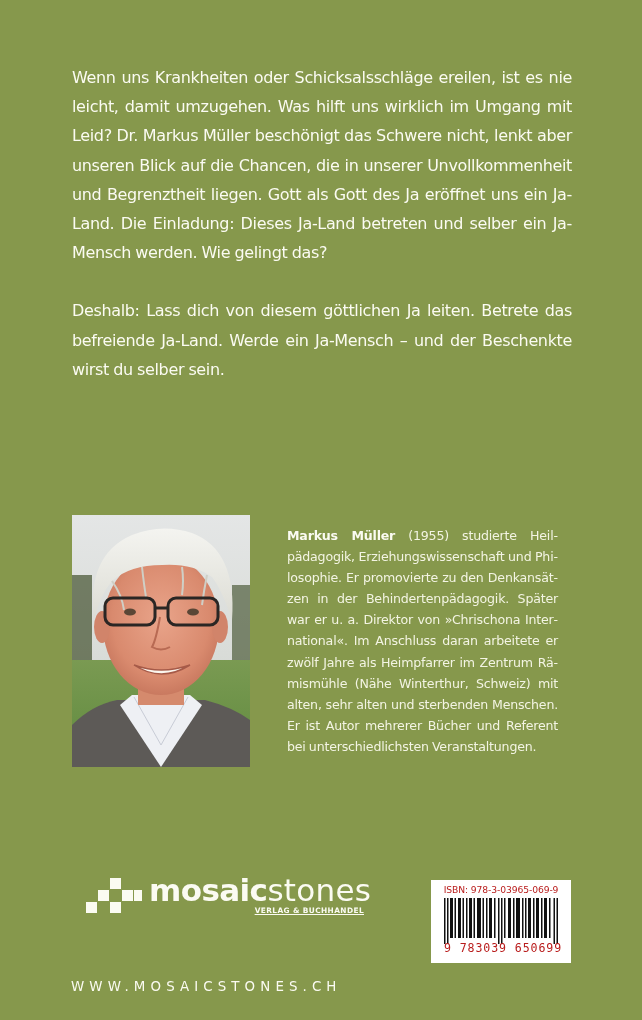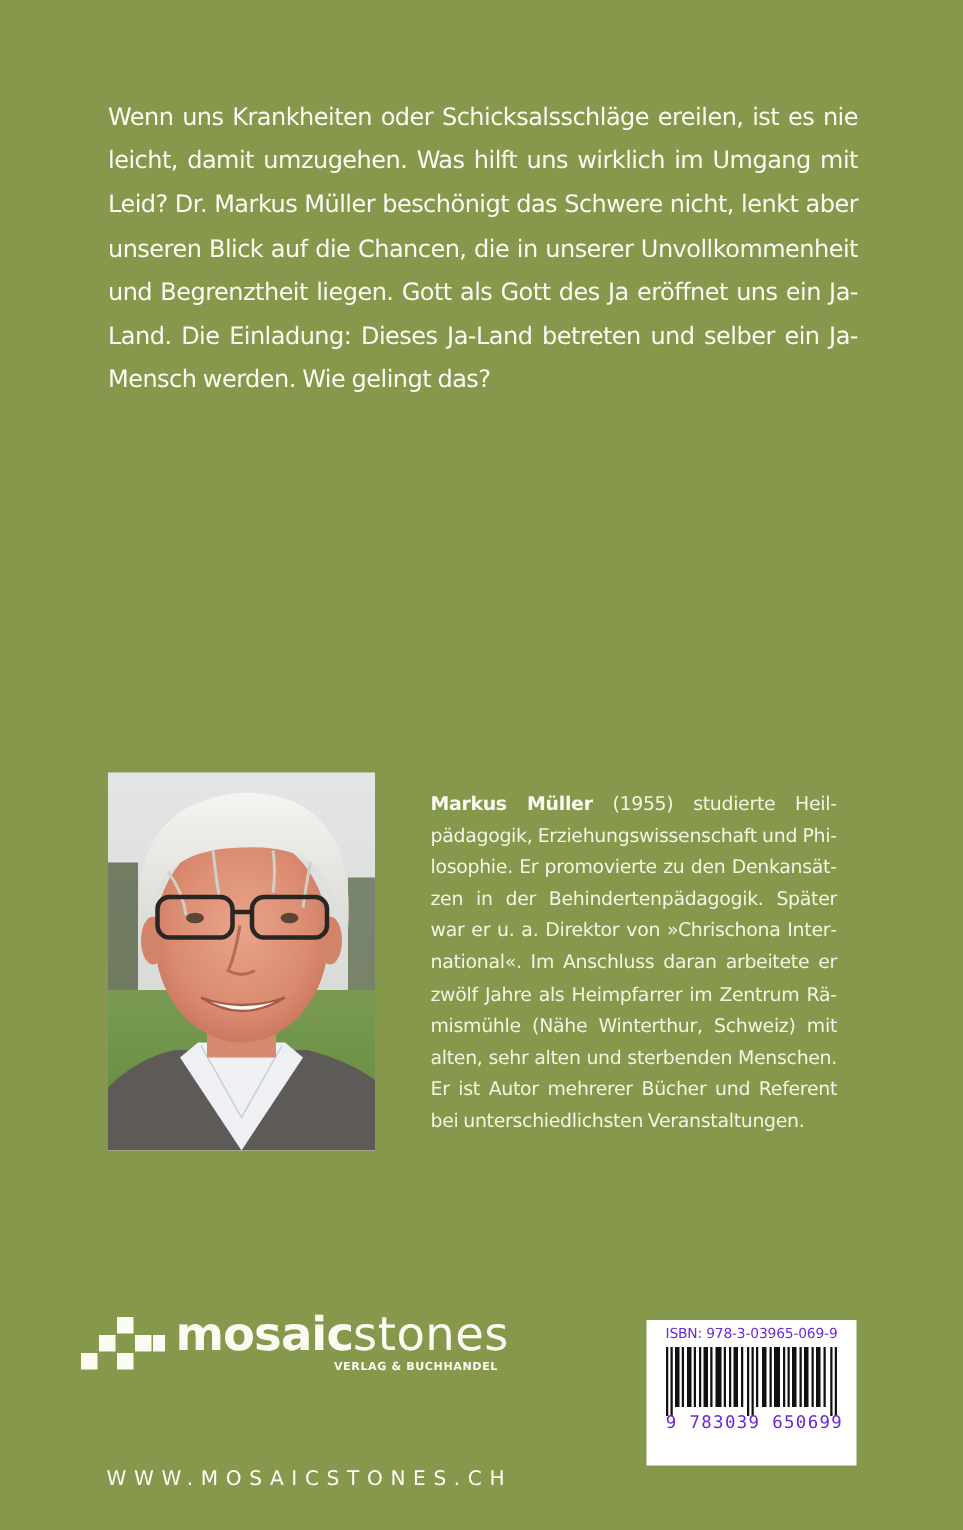--- a/index.html
+++ b/index.html
@@ -30,66 +30,68 @@
       position: absolute; left: 275px; top: 513px; width: 295px;
       font-size: 12.6px; line-height: 21.1px;
       text-align: justify;
       letter-spacing: -0.2px;
       word-spacing: -0.6px;
       color: #f3f4e3;
     }
     .bio b { font-weight: bold; color: #fbfbf2; }
     .bio p { margin: 12px; }
     .logo {
-      position: absolute; left: 54px; top: 878px; width: 290px; height: 50px;
+      position: absolute; left: 86px; top: 878px; width: 290px; height: 50px;
     }
     .mosaic-squares { position: absolute; left: 0; top: 0; width: 60px; height: 40px; }
     .mosaic-squares span { position: absolute; width: 11px; height: 11px; background: #fbfbf2; }
     .logo-word {
       position: absolute; left: 63px; top: -6px;
       font-family: "DejaVu Sans", sans-serif;
       font-size: 31px; letter-spacing: -0.6px; line-height: 36px;
       white-space: nowrap;
     }
     .logo-word .strong { font-weight: bold; }
     .logo-word .light { font-weight: normal; letter-spacing: 0.3px; }
     .logo-sub {
       position: absolute; right: 12px; top: 28px;
       font-size: 7.4px; font-weight: bold; letter-spacing: 0.4px;
       white-space: nowrap;
+      text-decoration: underline;
     }
     .url {
       position: absolute; left: 71px; top: 979px;
       font-size: 13.4px; letter-spacing: 5.1px;
       white-space: nowrap;
     }
     .barcode-box {
-      position: absolute; left: 431px; top: 880px; width: 140px; height: 97px;
+      position: absolute; left: 431px; top: 880px; width: 140px; height: 83px;
       background: #ffffff;
-      color: #6d28d9;
+      color: #b91c1c;
     }
     .isbn-label {
       position: absolute; left: 0; right: 0; top: 4px;
       text-align: center; font-size: 9.2px; letter-spacing: -0.1px;
       font-family: "DejaVu Sans", sans-serif;
     }
     .bars { position: absolute; left: 13px; top: 18px; width: 114px; height: 46px; }
     .isbn-digits {
       position: absolute; left: 4px; right: 0; top: 61px;
       font-family: "DejaVu Sans Mono", monospace;
       font-size: 11.6px; letter-spacing: 0.9px;
       background: transparent;
       text-align: center;
     }
   </style>
 </head>
 <body>
 
 <div class="blurb">
   <p>Wenn uns Krankheiten oder Schicksalsschläge ereilen, ist es nie leicht, damit umzugehen. Was hilft uns wirklich im Umgang mit Leid? Dr. Markus Müller beschönigt das Schwere nicht, lenkt aber unseren Blick auf die Chancen, die in unserer Unvollkommenheit und Begrenztheit liegen. Gott als Gott des Ja eröffnet uns ein Ja-Land. Die Einladung: Dieses Ja-Land betreten und selber ein Ja-Mensch werden. Wie gelingt das?</p>
+  <p>Deshalb: Lass dich von diesem göttlichen Ja leiten. Betrete das befreiende Ja-Land. Werde ein Ja-Mensch – und der Beschenkte wirst du selber sein.</p>
 </div>
 
 <div class="photo">
   <svg width="178" height="252" viewBox="0 0 178 252">
     <defs>
       <linearGradient id="sky" x1="0" y1="0" x2="0" y2="1">
         <stop offset="0" stop-color="#e4e6e6"></stop>
         <stop offset="0.55" stop-color="#d9dcd8"></stop>
         <stop offset="1" stop-color="#c9cfc4"></stop>
       </linearGradient>

